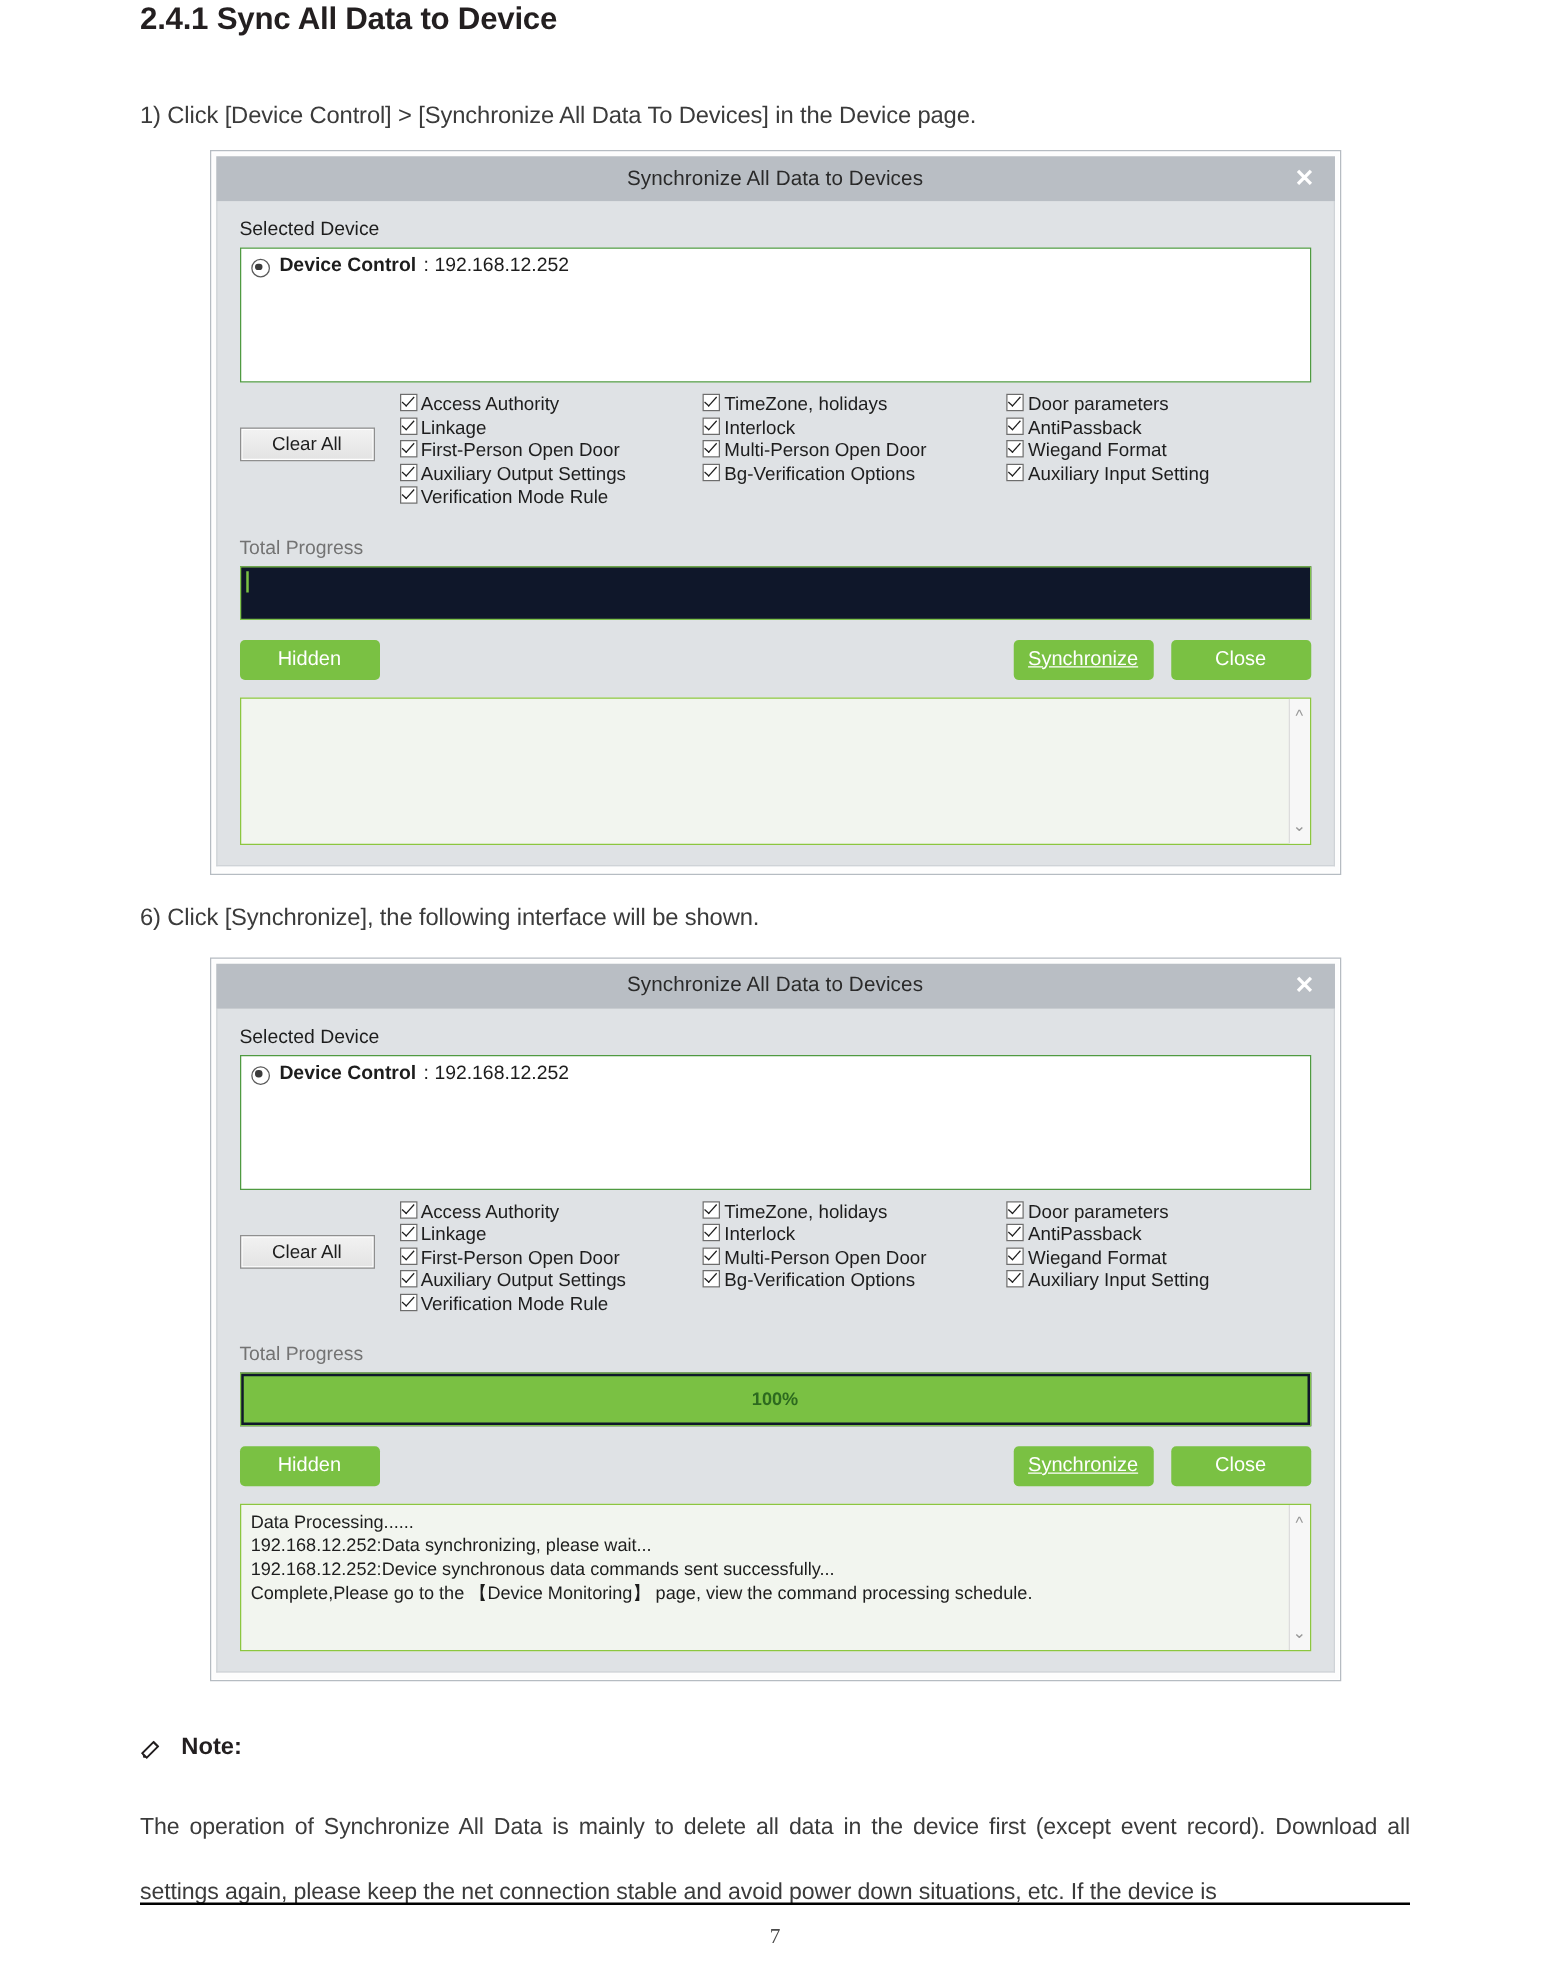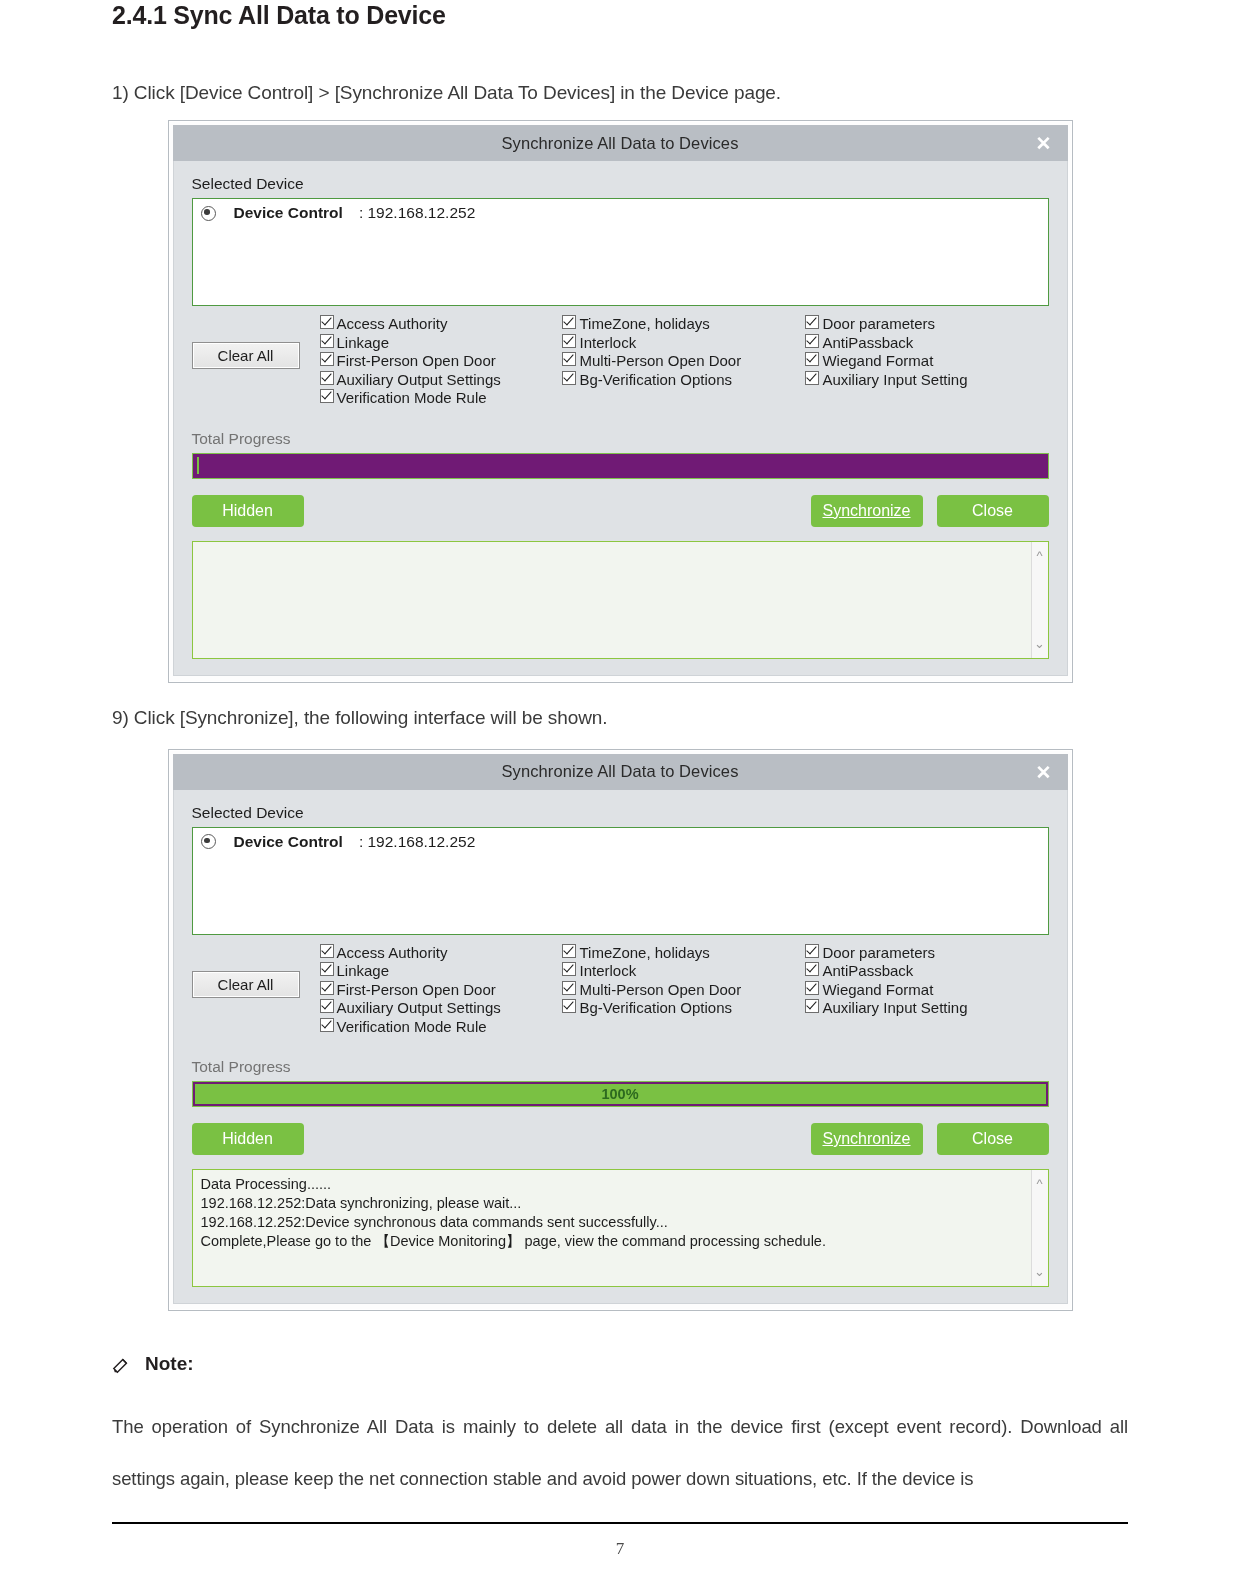--- a/index.html
+++ b/index.html
@@ -133,22 +133,22 @@
   }
   .device-box {
     border: 1px solid #4f9a41;
     background: #ffffff;
     height: 108px;
     padding: 5px 8px;
     box-sizing: border-box;
   }
   .device-row {
     display: flex;
-    align-items: center;
-    gap: 16px;
+    align-items: flex-end;
+    gap: 6px;
     font-size: 15.5px;
     color: #1d1d1d;
   }
   .radio-on {
     width: 13px; height: 13px;
     border-radius: 50%;
     border: 1.6px solid #5a5a5a;
     background: #ffffff;
     display: inline-block;
     position: relative;
@@ -221,22 +221,22 @@
     transform: rotate(42deg);
   }
 
   .progress-label {
     font-size: 15.5px;
     color: #737373;
     margin-top: 22px;
     margin-bottom: 5px;
   }
   .progress-track {
-    height: 26px;
-    background: #701a75;
+    height: 43px;
+    background: #0f172a;
     border: 1px solid #7ec24a;
     position: relative;
     box-sizing: border-box;
     padding: 2px;
   }
   .progress-fill {
     height: 100%;
     background: #7ac143;
     display: flex;
     align-items: center;
@@ -423,21 +423,21 @@
         <div class="log-inner"></div>
         <div class="log-scroll">
           <span class="sc-arrow">^</span>
           <span class="sc-arrow">⌄</span>
         </div>
       </div>
 
     </div>
   </div>
 
-  <div class="body-line step-2">9) Click [Synchronize], the following interface will be shown.</div>
+  <div class="body-line step-2">6) Click [Synchronize], the following interface will be shown.</div>
 
   <div class="dialog-wrap">
     <div class="dlg-titlebar">
       <span class="dlg-title">Synchronize All Data to Devices</span>
       <span class="dlg-close">✕</span>
     </div>
     <div class="dlg-body">
 
       <div class="sect-label">Selected Device</div>
       <div class="device-box">

